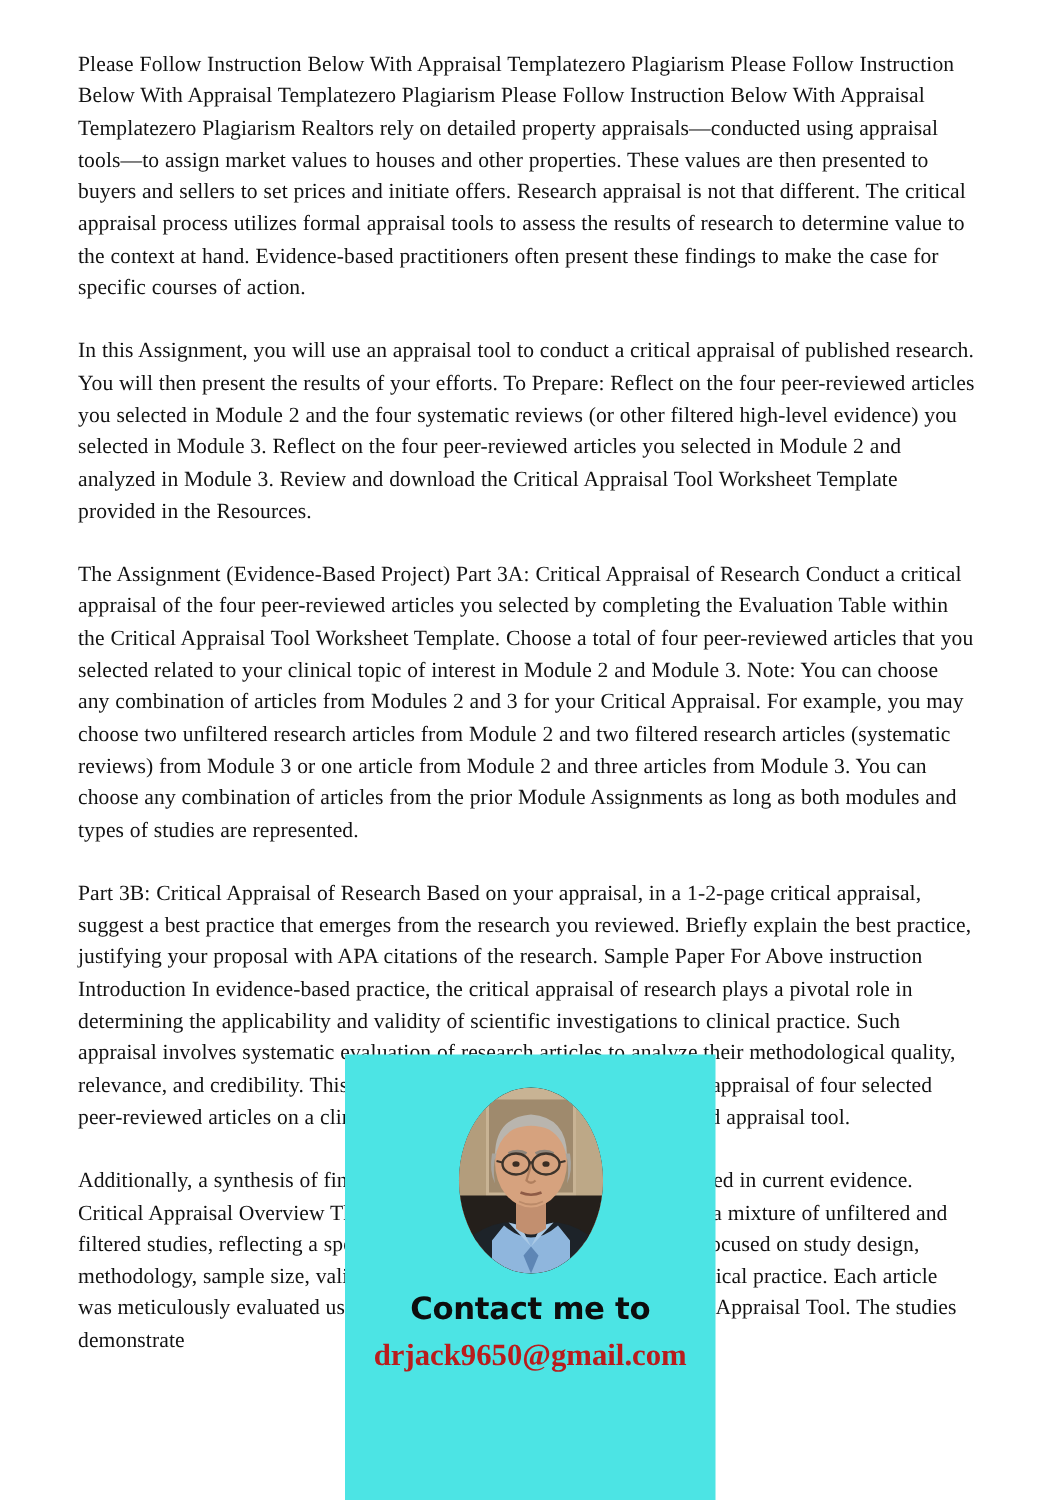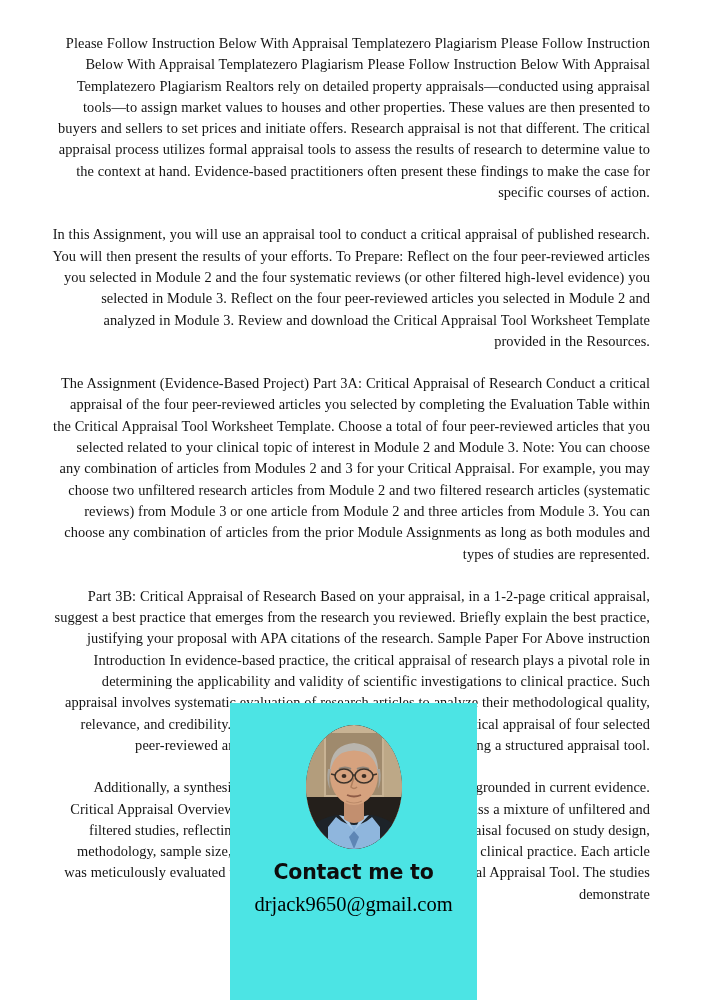--- a/index.html
+++ b/index.html
@@ -29,21 +29,21 @@
     left: 48px;
     top: 33px;
     width: 602px;
   }
 
   .doc-paragraph {
     font-family: "Liberation Serif", "DejaVu Serif", serif;
     font-size: 14.4px;
     line-height: 21.3px;
     color: #131313;
-    text-align: right;
+    text-align: left;
     margin: 0 0 21px 4px;
     letter-spacing: 0.005em;
     word-spacing: 0.01em;
   }
 
   .doc-paragraph:last-child {
     margin-bottom: 0;
   }
 
   
@@ -91,24 +91,24 @@
   }
 
   #contact-headline .hl-line {
     display: block;
     white-space: nowrap;
   }
 
   #contact-email {
     margin-top: 7px;
     font-family: "Liberation Serif", "DejaVu Serif", serif;
-    font-weight: normal;
+    font-weight: bold;
     font-size: 20.5px;
     line-height: 24px;
-    color: #000000;
+    color: #b91c1c;
     white-space: nowrap;
   }
 </style>
 </head>
 <body>
 
 <div id="document-page">
 
   <div id="document-body">
     <p class="doc-paragraph">Please Follow Instruction Below With Appraisal Templatezero Plagiarism Please Follow Instruction Below With Appraisal Templatezero Plagiarism Please Follow Instruction Below With Appraisal Templatezero Plagiarism Realtors rely on detailed property appraisals—conducted using appraisal tools—to assign market values to houses and other properties. These values are then presented to buyers and sellers to set prices and initiate offers. Research appraisal is not that different. The critical appraisal process utilizes formal appraisal tools to assess the results of research to determine value to the context at hand. Evidence-based practitioners often present these findings to make the case for specific courses of action.</p>

